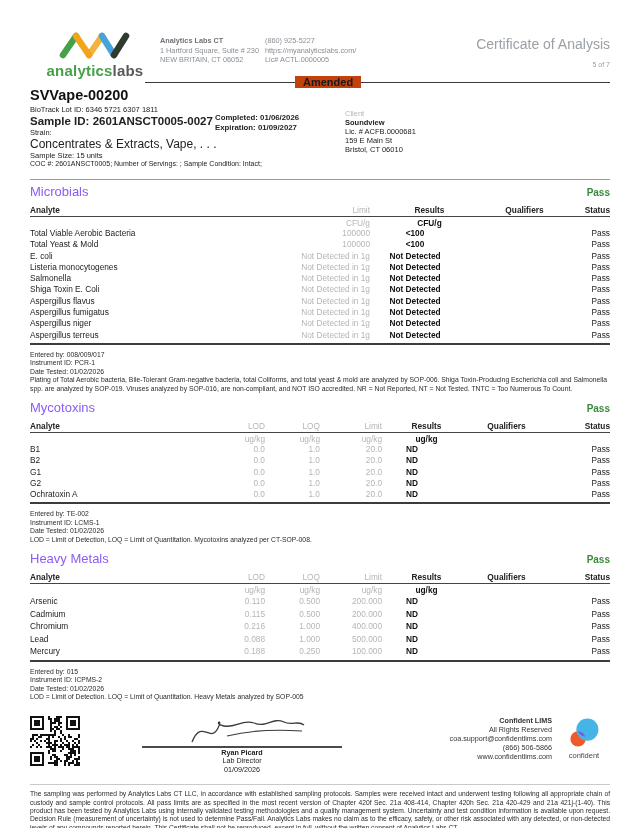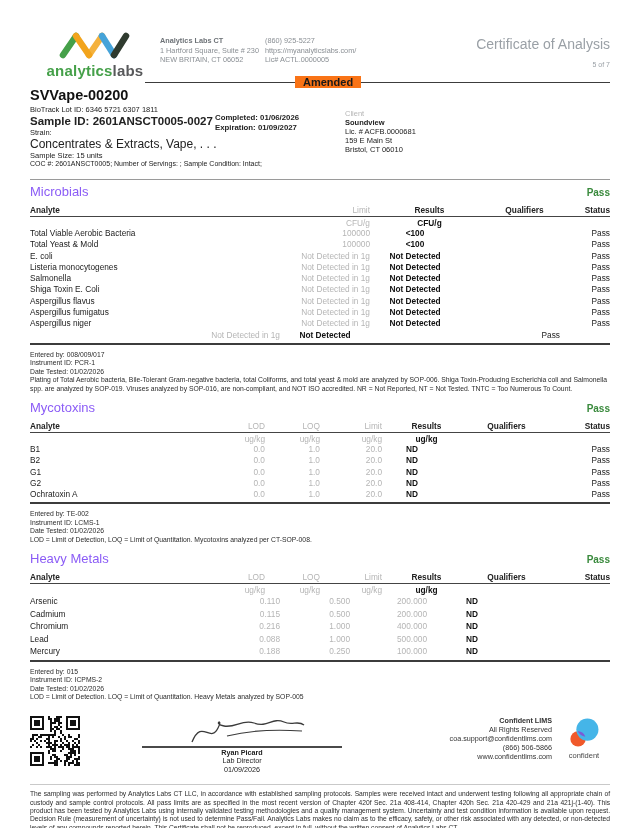--- a/index.html
+++ b/index.html
@@ -16,21 +16,21 @@
   .wm-green{color:#45a049;}
   .wm-dark{color:#58595b;}
   .lab-info{width:105px;flex:none;font-size:7.3px;line-height:9.5px;color:#8a8f94;padding-top:6px;}
   .lab-info .lab-name{font-weight:700;color:#6d7277;}
   .contact-info{width:130px;flex:none;font-size:7.3px;line-height:9.5px;color:#8a8f94;padding-top:6px;}
   .doc-right{flex:1;text-align:right;padding-top:6px;}
   .doc-title{font-size:14px;color:#9aa0a6;font-weight:400;}
   .page-ind{font-size:7px;color:#9aa0a6;margin-top:9px;}
   .amended-rule{position:relative;margin-left:115px;border-top:1.6px solid #3c3c3c;height:0;margin-top:3px;}
   .amended-rule span{
-    position:absolute;left:150px;top:-7px;background:#f97316;padding:0 8px;
+    position:absolute;left:150px;top:-7px;background:#c2410c;padding:0 8px;
     font-size:11px;font-weight:800;color:#1a1a1a;
   }
   
   .sample-wrap{position:relative;height:86px;margin-top:4px;}
   .product-name{font-size:14.5px;font-weight:800;color:#111;}
   .biotrack{font-size:7.5px;margin-top:2px;}
   .sample-id{font-size:11.5px;font-weight:800;margin-top:1px;}
   .strain{font-size:7.5px;margin-top:1px;}
   .matrix{font-size:12px;}
   .sample-size{font-size:7.5px;position:absolute;left:0;top:64px;}
@@ -46,21 +46,21 @@
   .sec-title{font-size:13px;color:#8b5cf6;}
   .sec-status{font-size:10px;font-weight:700;color:#3a8a3d;}
   .thead,.trow,.tunits{display:grid;font-size:8.3px;}
   .grid5{grid-template-columns:250px 90px 90px 100px 50px;}
   .grid7{grid-template-columns:198px 37px 55px 62px 60px 100px 68px;}
   .thead{font-weight:700;border-bottom:1px solid #444;padding:3px 0 1px 0;margin-top:3px;}
   .thead .muted-h{color:#b5b5b5;font-weight:400;}
   .tunits{color:#b5b5b5;line-height:10px;padding-top:1px;}
   .tunits .u-results{color:#111;font-weight:700;}
   .trow{line-height:11.3px;}
-  .rows-hm .trow{line-height:12.6px;gap:15px;}
+  .rows-hm .trow{line-height:12.6px;}
   .cell{white-space:nowrap;overflow:hidden;}
   .col-analyte{text-align:left;color:#222;}
   .col-limit,.col-lod,.col-loq{text-align:right;color:#b5b5b5;}
   .col-results{text-align:center;font-weight:700;color:#111;}
   .col-qualifiers{text-align:center;}
   .col-status{text-align:right;color:#222;}
   .tbl-bottom{border-bottom:2px solid #3c3c3c;margin-top:2px;}
   .notes{margin-top:6px;font-size:6.8px;line-height:8.4px;color:#2b2b2b;}
   .u-right{text-align:right;}
   .u-center{text-align:center;margin-left:29px;}
@@ -214,20 +214,21 @@
           <span class="cell col-status">Pass</span>
         </div>
         <div class="trow grid5">
           <span class="cell col-analyte">Aspergillus niger</span>
           <span class="cell col-limit">Not Detected in 1g</span>
           <span class="cell col-results">Not Detected</span>
           <span class="cell col-qualifiers"></span>
           <span class="cell col-status">Pass</span>
         </div>
         <div class="trow grid5">
+          <span class="cell col-analyte">Aspergillus terreus</span>
           <span class="cell col-limit">Not Detected in 1g</span>
           <span class="cell col-results">Not Detected</span>
           <span class="cell col-qualifiers"></span>
           <span class="cell col-status">Pass</span>
         </div>
       </div>
     <div class="tbl-bottom"></div>
     <div class="notes">
         <div class="note-line">Entered by: 008/009/017</div>
         <div class="note-line">Instrument ID: PCR-1</div>

